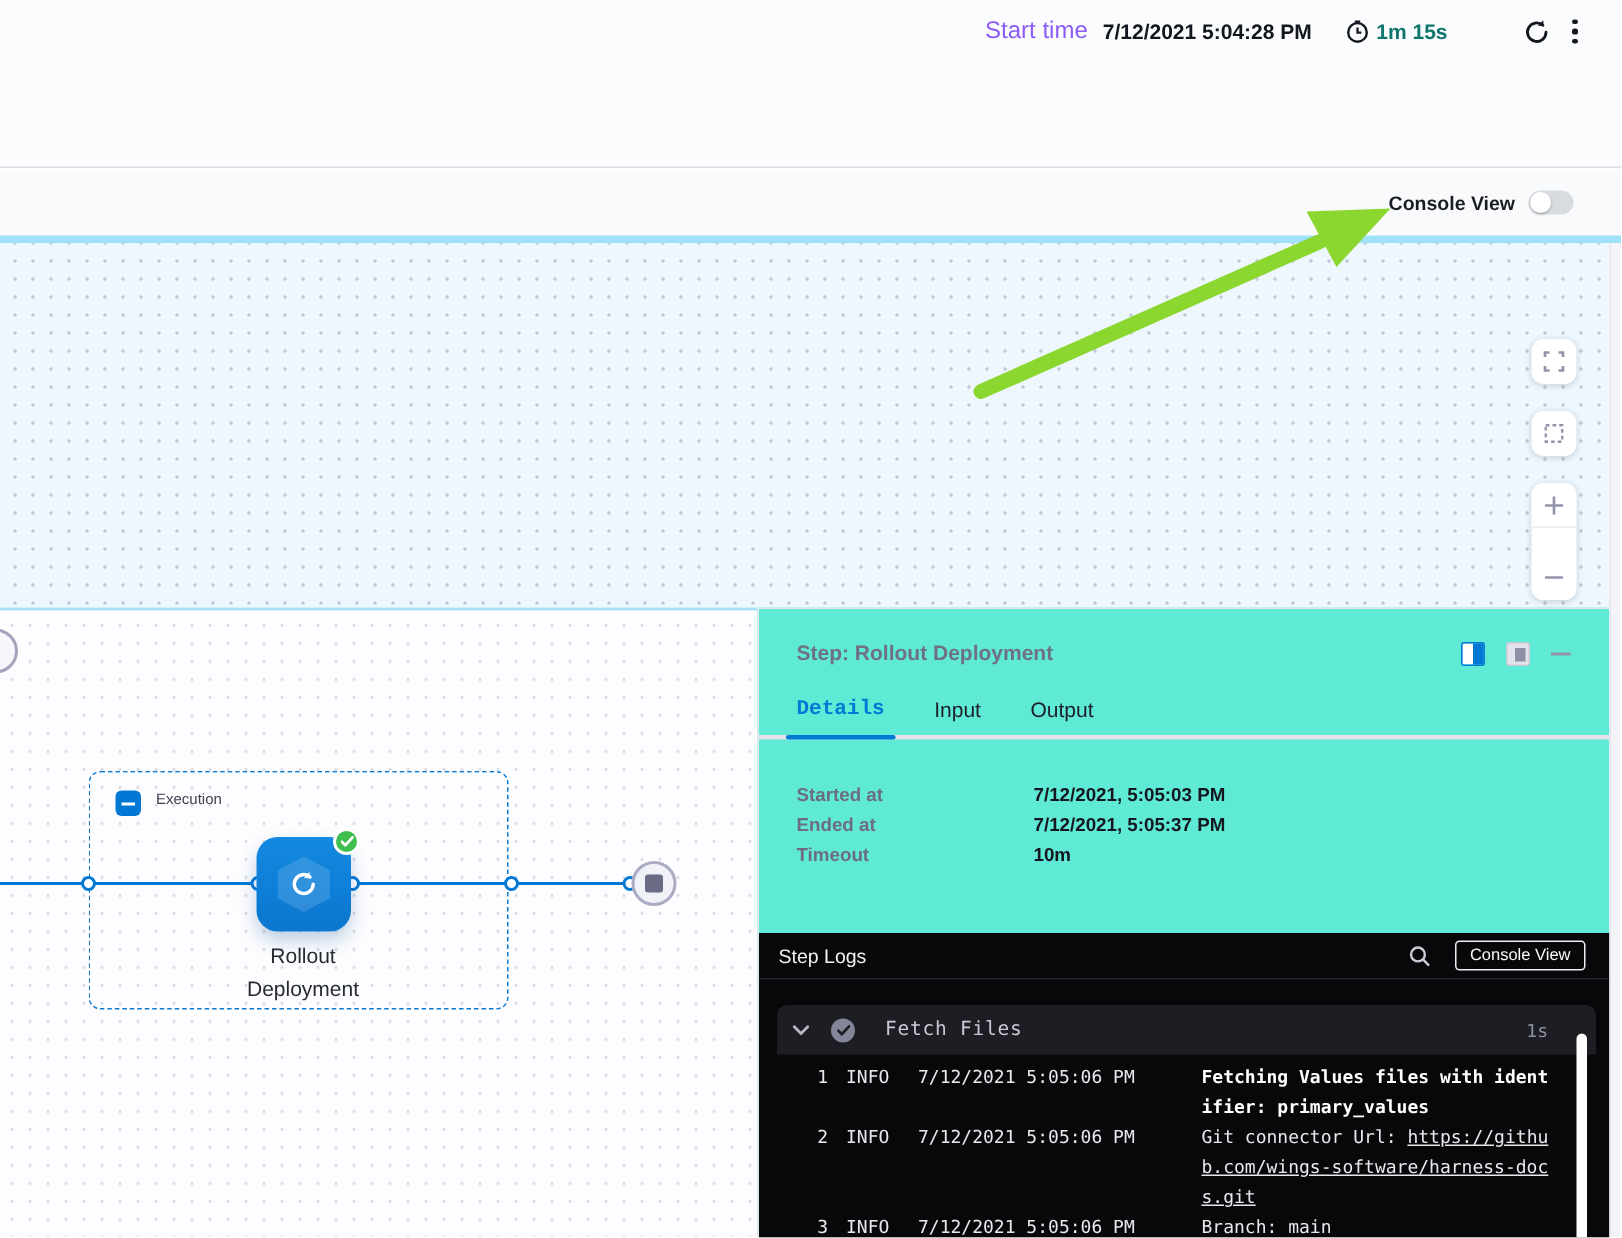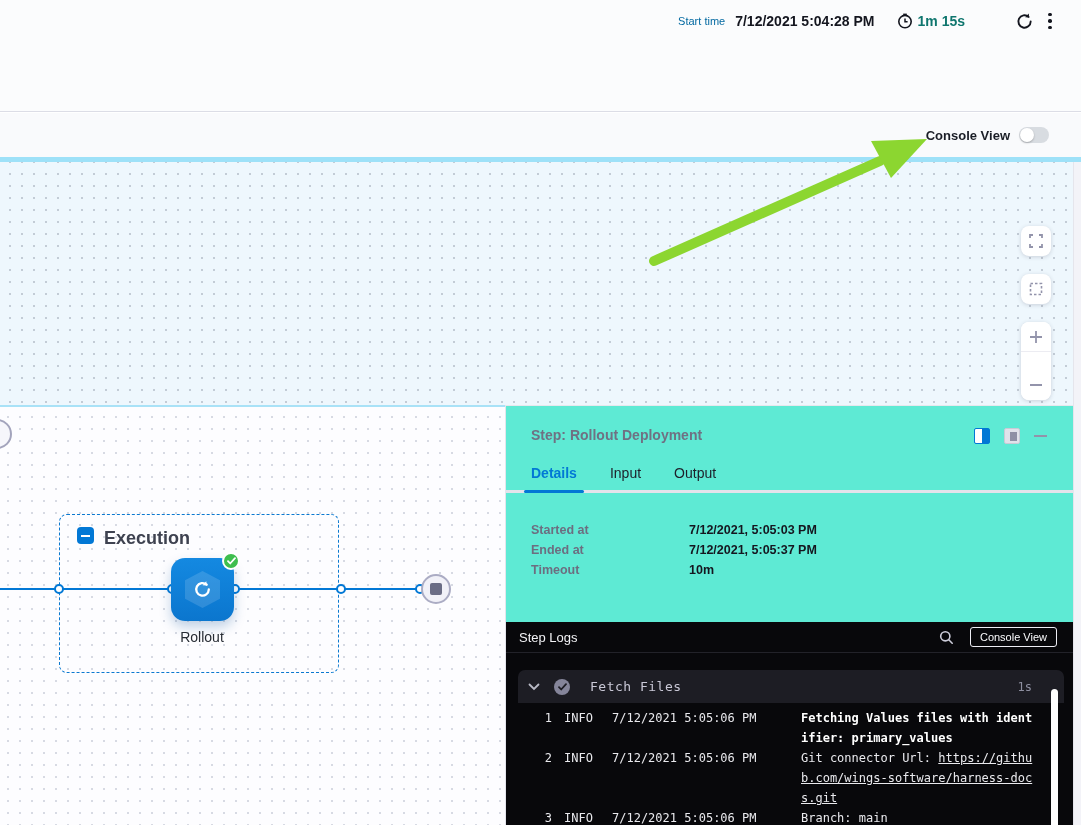--- a/index.html
+++ b/index.html
@@ -2,21 +2,21 @@
 <html><head>
 <meta charset="utf-8">
 <style>
   * { margin:0; padding:0; box-sizing:border-box; }
   html,body { font-family:"Liberation Sans", sans-serif; }
   .screen{ position:relative; width:1081px; height:825px; overflow:hidden; background:#fff; }
 
   
   .top-header{ position:absolute; left:0; top:0; width:1081px; height:112px; background:#FBFCFD; border-bottom:1px solid #DCDDE6; }
   .header-right{ position:absolute; top:9px; right:18px; display:flex; align-items:center; height:24px; }
-  .start-time-label{ font-size:11px; color:#0369a1; margin-right:10px; }
+  .start-time-label{ font-size:16px; color:#8b5cf6; margin-right:10px; }
   .start-time-value{ font-size:14px; font-weight:700; color:#14161F; margin-right:22px; }
   .elapsed-wrap{ display:flex; align-items:center; margin-right:46px; }
   .elapsed-wrap svg{ margin-right:5px; }
   .elapsed-value{ font-size:14px; font-weight:700; color:#0f766e; }
   .icon-btn{ background:none; border:none; cursor:pointer; display:flex; align-items:center; justify-content:center; width:26px; height:26px; }
   .kebab{ display:flex; flex-direction:column; gap:3px; align-items:center; }
   .kebab i{ width:3.5px; height:3.5px; border-radius:50%; background:#14161F; display:block; }
 
   
   .console-strip{ position:absolute; left:0; top:113px; width:1081px; height:44px; background:#F9FAFC; }
@@ -47,21 +47,21 @@
      background-color:#FDFDFF;
      background-image:radial-gradient(#D7DAE3 1px, rgba(0,0,0,0) 1.1px);
      background-size:12px 12px; background-position:2px 4px; }
 
   .start-node-partial{ position:absolute; left:-18px; top:12px; width:30px; height:30px; border-radius:50%; border:2px solid #A3A4BC; background:#F6F6FB; }
 
   .exec-line{ position:absolute; left:0; top:181px; width:420px; height:2px; background:#0278D5; }
   .exec-box{ position:absolute; left:59px; top:107px; width:280px; height:159px; border:1.5px dashed #0B79D0; border-radius:8px; }
   .exec-collapse{ position:absolute; left:17px; top:12px; width:17px; height:17px; background:#0278D5; border-radius:4px; cursor:pointer; }
   .exec-collapse::after{ content:""; position:absolute; left:4px; top:7.5px; width:9px; height:2px; background:#fff; }
-  .exec-label{ position:absolute; left:44px; top:13px; font-size:18px; color:#3E4250;font-weight:bold; }
+  .exec-label{ position:absolute; left:44px; top:13px; font-size:10px; color:#3E4250; }
 
   .step-node{ position:absolute; left:171px; top:151px; width:63px; height:63px; border-radius:14px; background:linear-gradient(180deg,#1489E1,#0B76CE); box-shadow:0 6px 12px rgba(10,80,150,.25); cursor:pointer; }
   .step-node .hex{ position:absolute; left:14px; top:13px; width:35px; height:37px; background:rgba(255,255,255,.14); clip-path:polygon(50% 0,100% 25%,100% 75%,50% 100%,0 75%,0 25%); }
   .step-node svg.rollout{ position:absolute; left:21px; top:21px; }
   .check-badge{ position:absolute; left:51px; top:-6px; width:18px; height:18px; border-radius:50%; background:#3EBE4E; border:2px solid #fff; display:flex; align-items:center; justify-content:center; }
   .port{ position:absolute; width:10px; height:10px; border-radius:50%; background:#fff; border:2px solid #0278D5; }
   .node-label{ position:absolute; left:112px; top:219px; width:180px; text-align:center; font-size:14px; color:#262B33; line-height:22px; }
   .stop-node{ position:absolute; left:421px; top:167px; width:30px; height:30px; border-radius:50%; background:#F1F1F8; border:2px solid #ABACC4; display:flex; align-items:center; justify-content:center; }
   .stop-node i{ width:12px; height:12px; background:#6A6C85; border-radius:2px; display:block; }
 
@@ -69,21 +69,21 @@
   .step-panel{ position:absolute; left:505px; top:405px; width:568px; height:420px; background:#5eead4; border-left:1px solid #E4E5EC; border-top:1px solid #E7E8EE; }
   .panel-title{ position:absolute; left:25px; top:21px; font-size:14px; font-weight:600; color:#6F7183; }
   .panel-icons{ position:absolute; right:26px; top:22px; display:flex; align-items:center; gap:14px; }
   .split-icon{ width:16px; height:16px; border:1.5px solid #0278D5; border-radius:2px; background:linear-gradient(90deg,#fff 50%,#0278D5 50%); cursor:pointer; }
   .pane-icon{ width:16px; height:16px; background:#E1E2EA; border:1px solid #C9CAD6; border-radius:2px; position:relative; cursor:pointer; }
   .pane-icon::after{ content:""; position:absolute; right:2px; top:2.5px; width:7px; height:9px; background:#8F90A5; }
   .min-icon{ width:13px; height:2.5px; background:#9293A9; border:none; cursor:pointer; padding:0; }
 
   .detail-tabs{ position:absolute; left:25px; top:59px; display:flex; gap:33px; }
   .tab{ font-size:14px; color:#1D1F29; padding-bottom:10px; cursor:pointer; position:relative; }
-  .tab.active{ color:#0278D5; font-weight:600; }
+  .tab.active{ color:#0278D5; font-weight:600;font-family:Liberation Mono, monospace; }
   .tab.active::after{ content:""; position:absolute; left:-7px; right:-7px; bottom:-2px; height:3px; background:#0278D5; border-radius:2px; z-index:2; }
   .tabs-rail{ position:absolute; left:0; top:84px; width:100%; height:3px; background:#E3E3EB; }
 
   .details-list{ position:absolute; left:25px; top:114px; }
   .detail-row{ display:flex; line-height:20px;gap:48px; }
   .detail-label{ width:110px; font-size:12.5px; font-weight:600; color:#6C6E80; }
   .detail-value{ font-size:12.5px; font-weight:700; color:#15161F; }
 
   
   .logs{ position:absolute; left:0; top:216px; width:567px; height:206px; background:#08080B; }
@@ -203,20 +203,21 @@
           <path d="M13.6 2.2l.5 4-4-.2z" fill="#fff"></path>
         </svg>
       <span class="check-badge">
         <svg width="9" height="8" viewBox="0 0 9 8">
             <path d="M1 4.2l2.2 2.3L8 1.2" fill="none" stroke="#fff" stroke-width="1.8" stroke-linecap="round" stroke-linejoin="round"></path>
           </svg>
       </span>
     </div>
     <div class="node-label">
       <div>Rollout</div>
+      <div>Deployment</div>
     </div>
 
     <div class="stop-node">
         <i></i>
       </div>
   </div>
 
   <div class="step-panel">
     <div class="panel-title">Step: Rollout Deployment</div>
     <div class="panel-icons">

